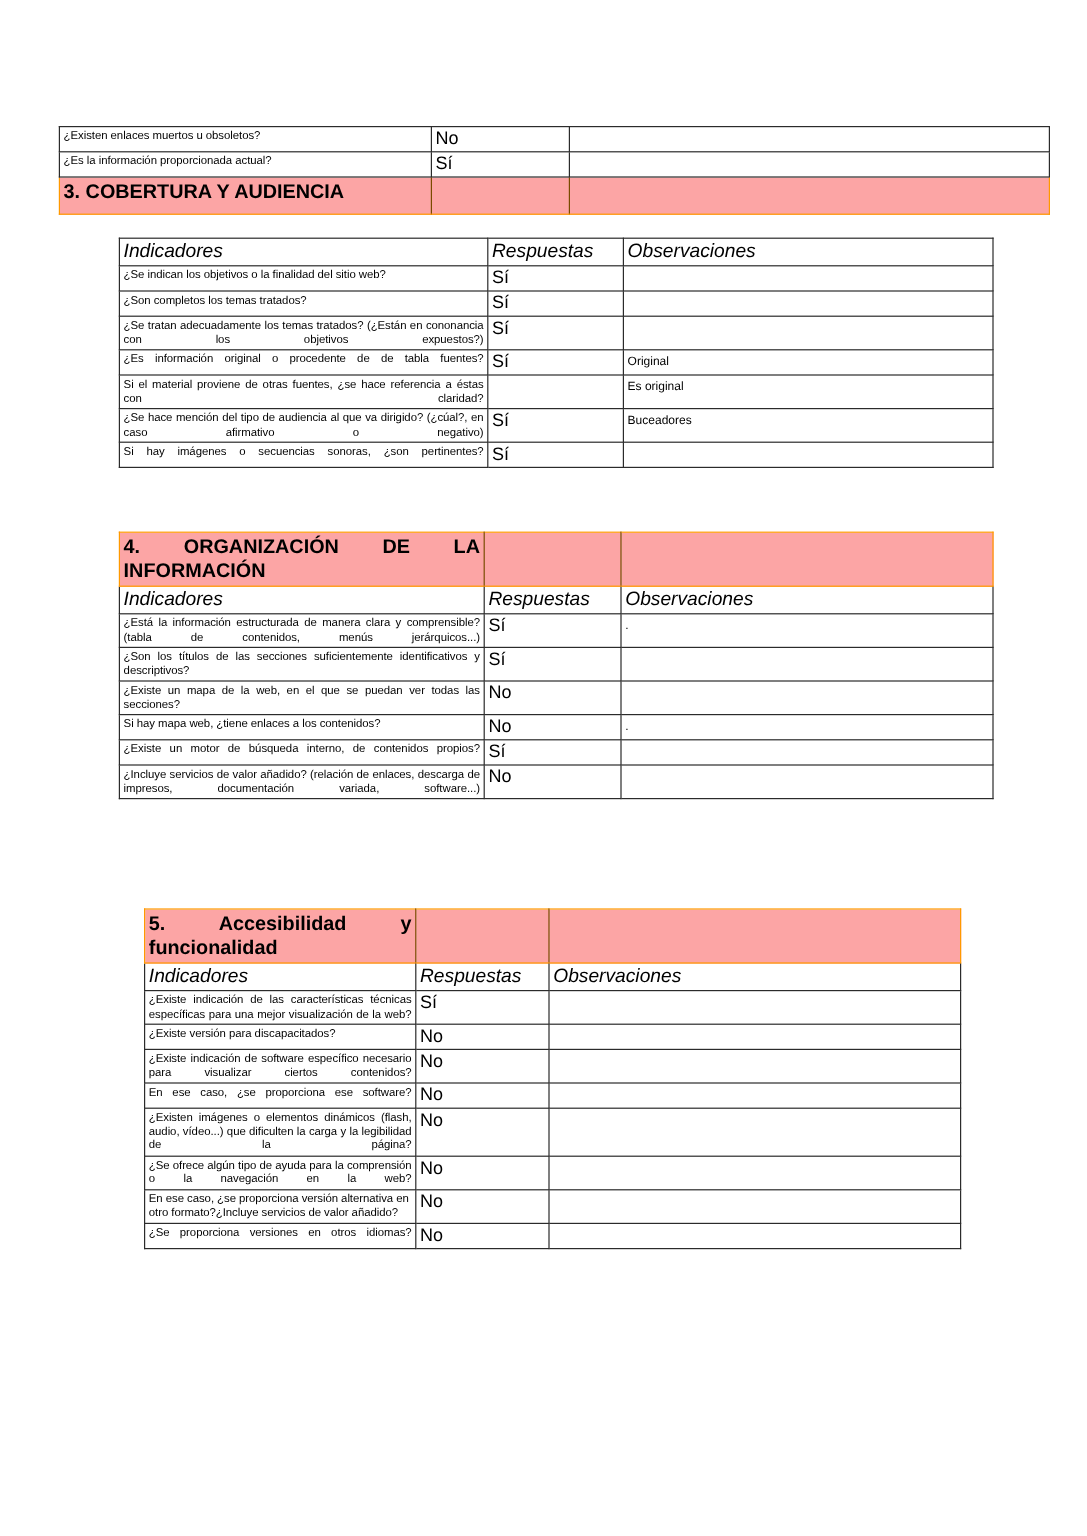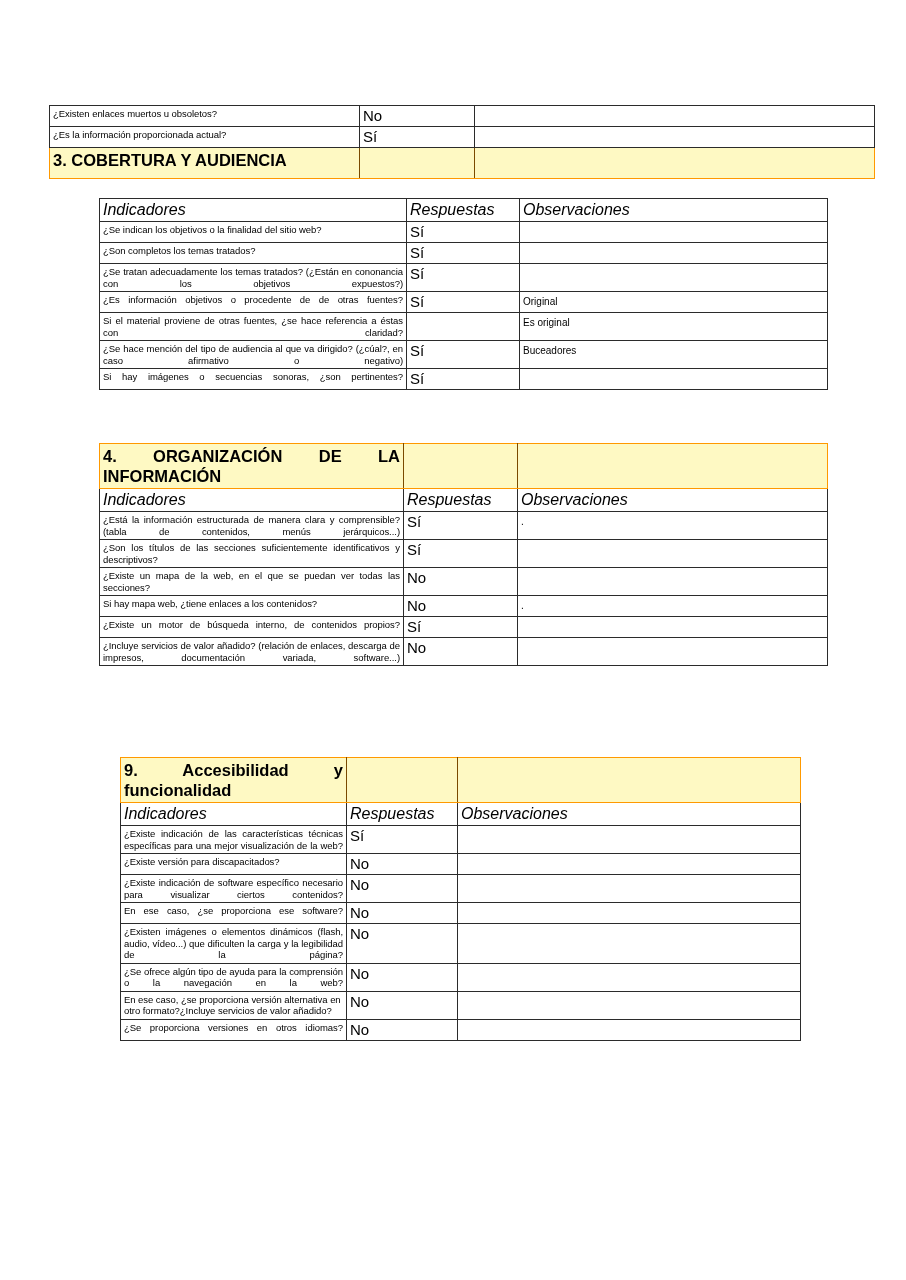--- a/index.html
+++ b/index.html
@@ -63,21 +63,21 @@
   .hdr {
     font-size: 16px;
     line-height: 18px;
     padding-top: 1px;
     padding-bottom: 1px;
     font-style: italic;
   }
 
   
   .orange {
-    background: #fef9c3;
+    background: #fca5a5;
   }
   .sect-title {
     font-size: 16.5px;
     font-weight: bold;
     line-height: 20px;
     text-align: justify;
     text-align-last: justify;
     padding: 3px 6px 3px 6px;
   }
   .sect-title.left {
@@ -159,21 +159,21 @@
         <td class="c1 q noj">¿Son completos los temas tratados?</td>
         <td class="c2 a">Sí</td>
         <td class="c3 o"></td>
       </tr>
       <tr>
         <td class="c1 q">¿Se tratan adecuadamente los temas tratados? (¿Están en cononancia con los objetivos expuestos?)</td>
         <td class="c2 a">Sí</td>
         <td class="c3 o"></td>
       </tr>
       <tr>
-        <td class="c1 q">¿Es información objetivos o procedente de de otras fuentes?</td>
+        <td class="c1 q">¿Es información original o procedente de de tabla fuentes?</td>
         <td class="c2 a">Sí</td>
         <td class="c3 o">Original</td>
       </tr>
       <tr>
         <td class="c1 q">Si el material proviene de otras fuentes, ¿se hace referencia a éstas con claridad?</td>
         <td class="c2 a"></td>
         <td class="c3 o">Es original</td>
       </tr>
       <tr>
         <td class="c1 q">¿Se hace mención del tipo de audiencia al que va dirigido? (¿cúal?, en caso afirmativo o negativo)</td>
@@ -229,21 +229,21 @@
         <td class="c1 q">¿Incluye servicios de valor añadido? (relación de enlaces, descarga de impresos, documentación variada, software...)</td>
         <td class="c2 a">No</td>
         <td class="c3 o"></td>
       </tr>
     </tbody>
   </table>
 
   <table class="grid" id="table-5">
     <tbody>
       <tr class="band">
-        <td class="c1 orange sect-title">9. Accesibilidad y funcionalidad</td>
+        <td class="c1 orange sect-title">5. Accesibilidad y funcionalidad</td>
         <td class="c2 orange"></td>
         <td class="c3 orange"></td>
       </tr>
       <tr>
         <td class="c1 hdr">Indicadores</td>
         <td class="c2 hdr">Respuestas</td>
         <td class="c3 hdr">Observaciones</td>
       </tr>
       <tr>
         <td class="c1 q">¿Existe indicación de las características técnicas específicas para una mejor visualización de la web?</td>

